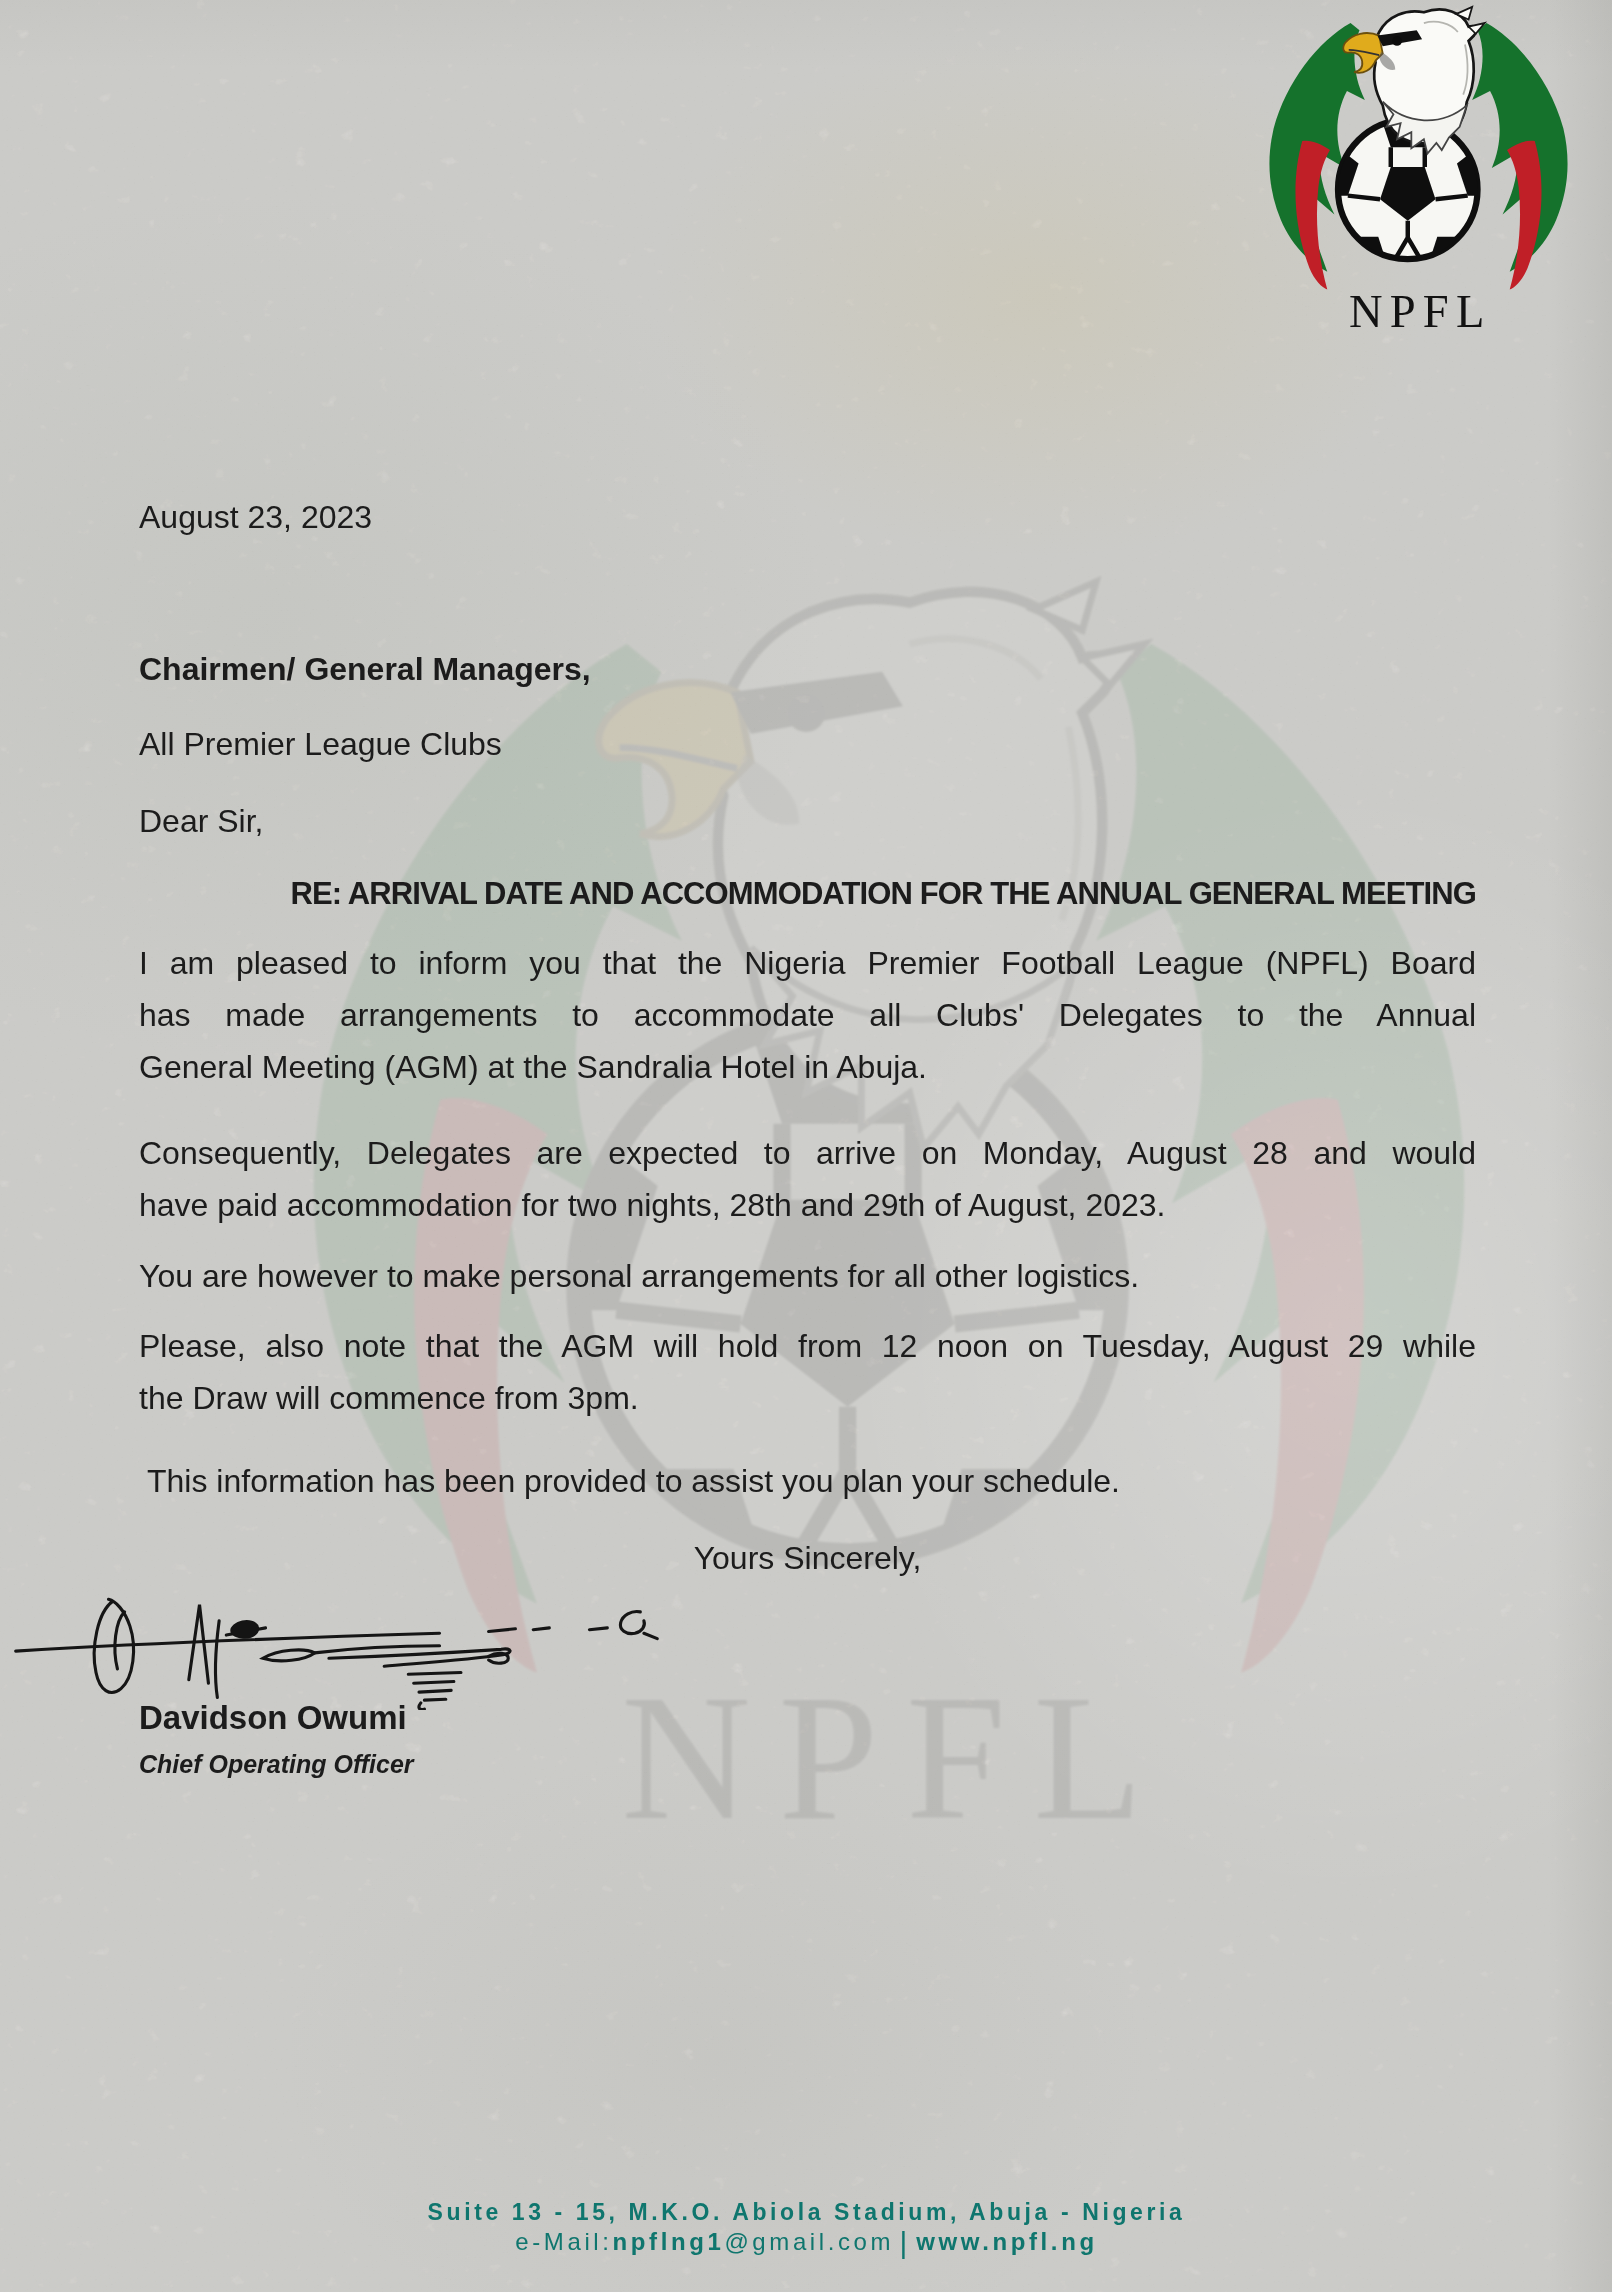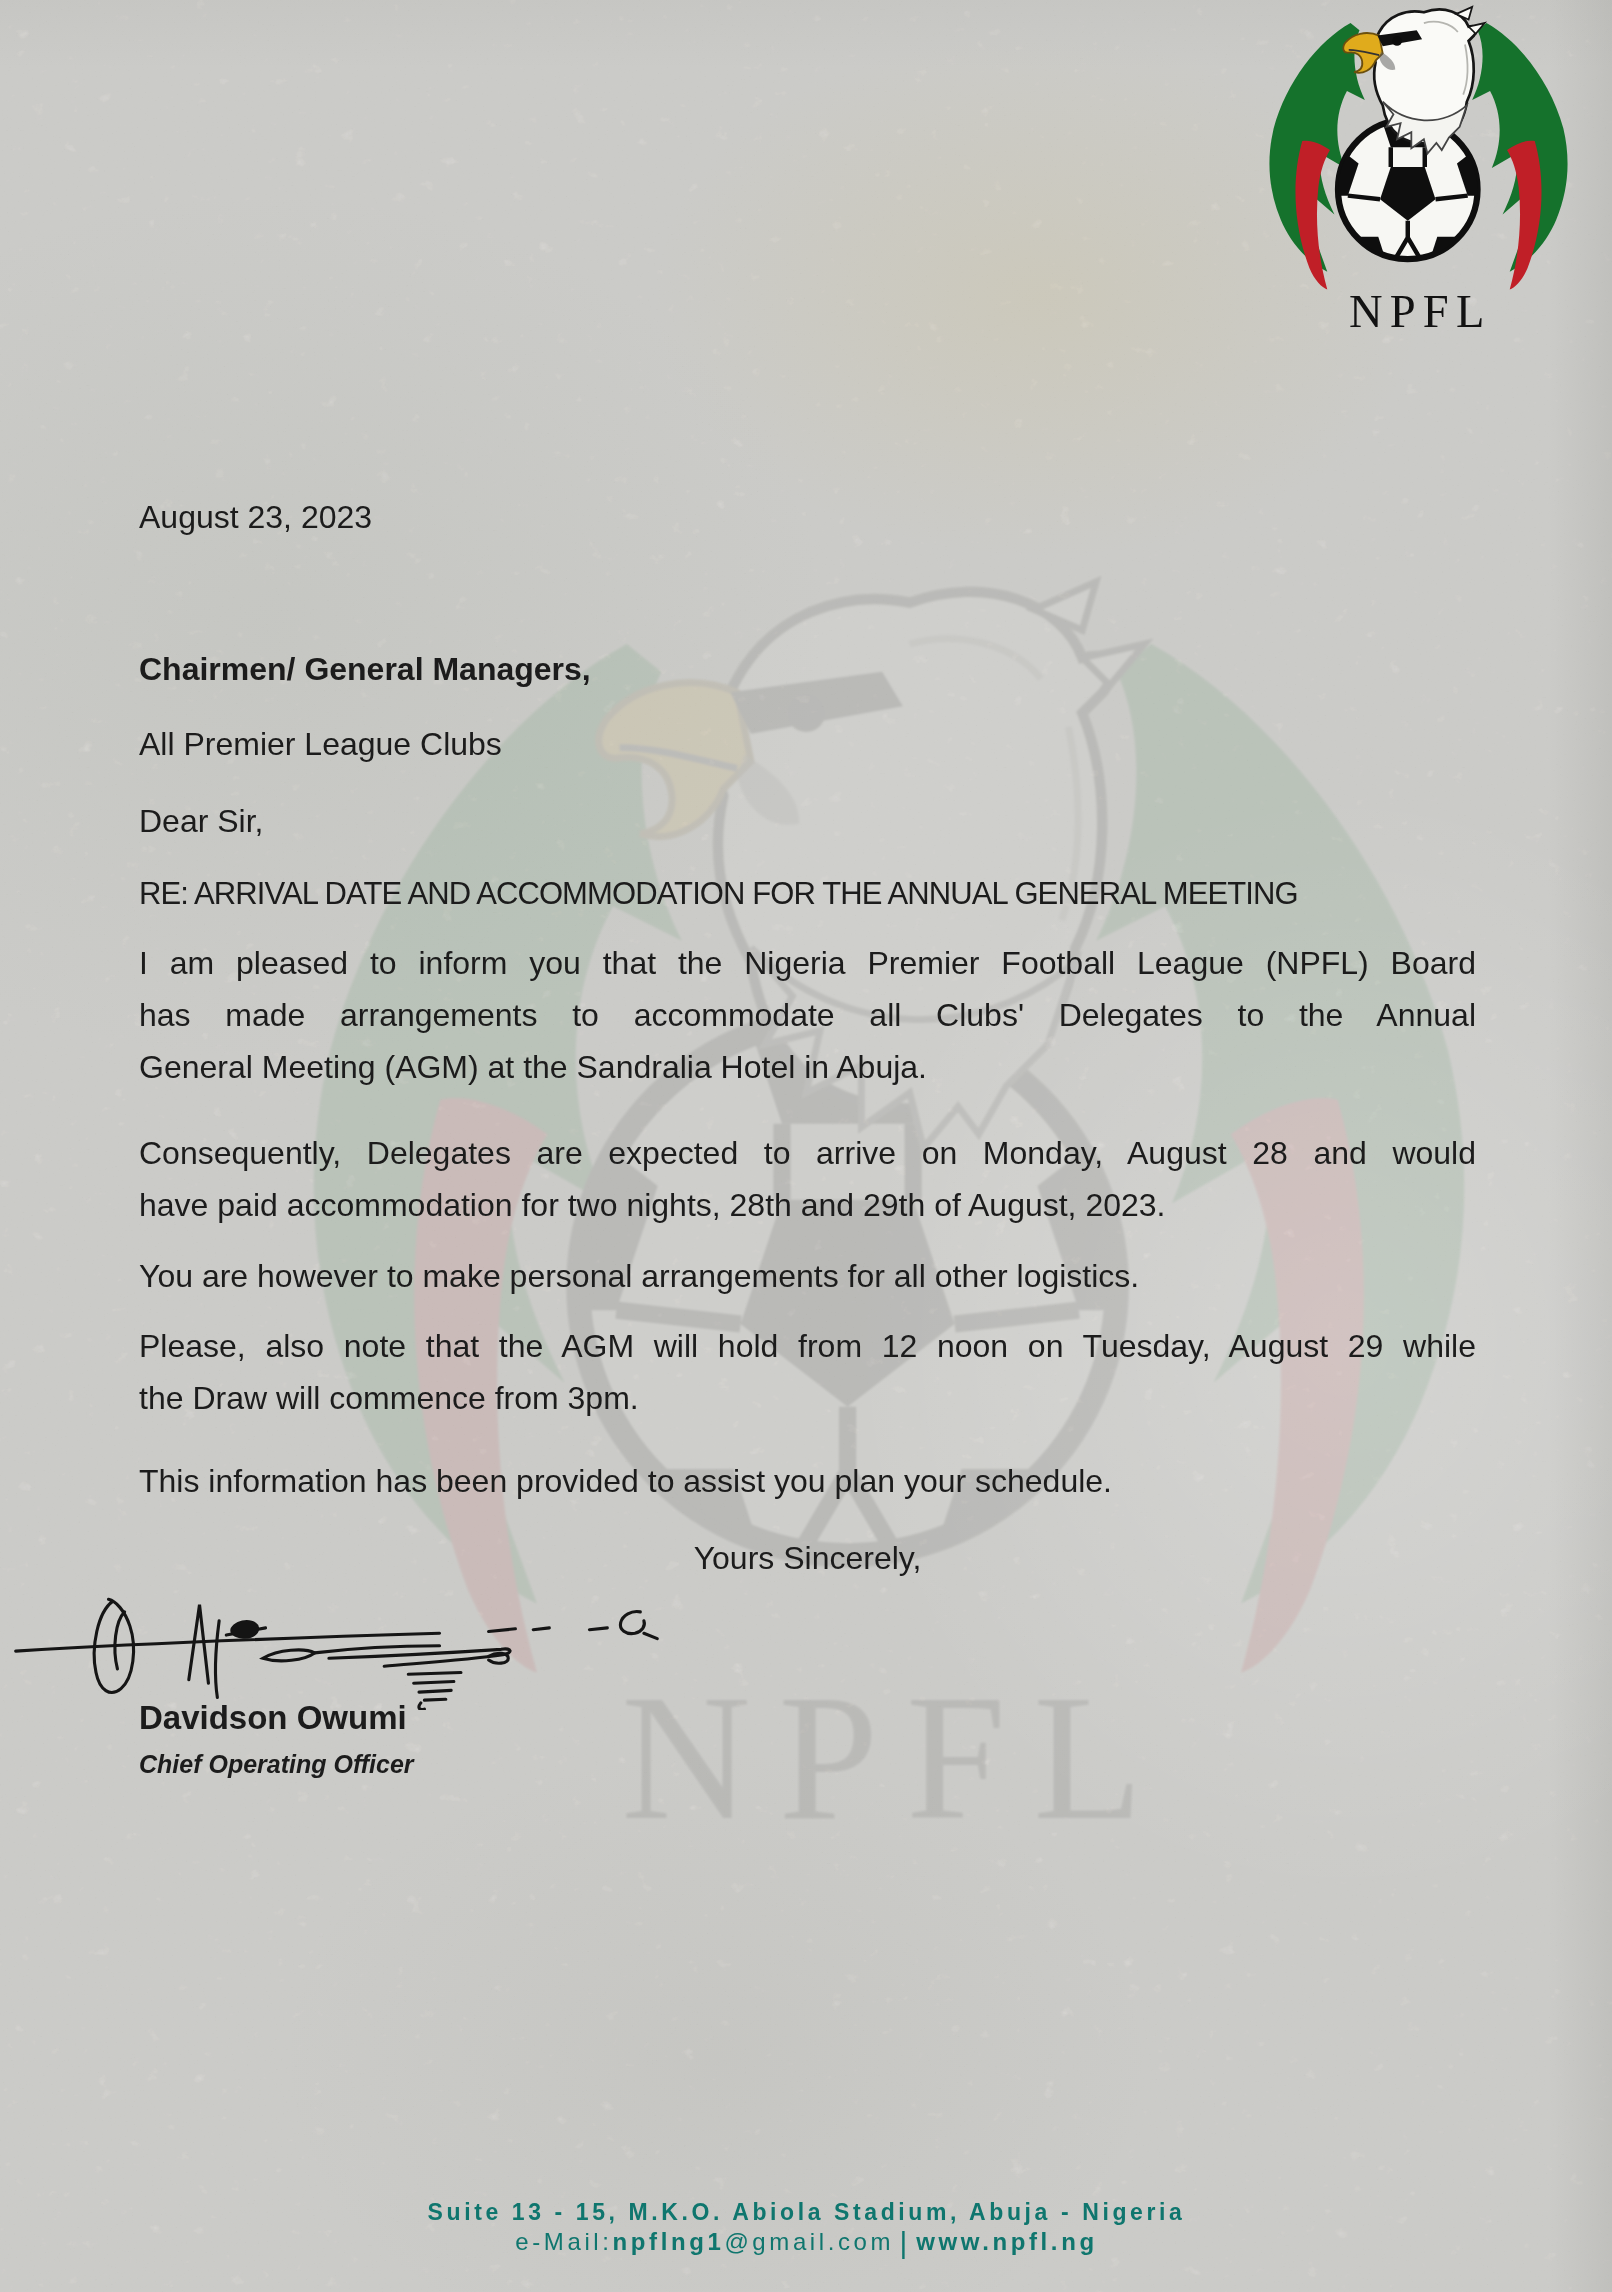--- a/index.html
+++ b/index.html
@@ -25,21 +25,21 @@
     position:absolute;left:219px;top:575px;width:1340px;height:1284px;
     opacity:0.085;filter:blur(1.3px);z-index:2;
   }
   .content{z-index:3;}
   .crest-header{position:absolute;left:1245px;top:4.5px;width:347px;height:333px;}
   .tblock{position:absolute;left:139px;width:1337px;font-size:32px;line-height:39px;}
   .para{position:absolute;left:139px;width:1337px;font-size:32px;}
   .para .ln{line-height:52px;height:52px;}
   .just{text-align:justify;text-align-last:justify;}
   .b{font-weight:bold;}
-  .subject{font-weight:normal;font-size:31px;letter-spacing:-0.9px;white-space:nowrap;}
+  .subject{font-weight:bold;font-size:31px;letter-spacing:-0.9px;white-space:nowrap;text-align:right;}
   .sig-svg{position:absolute;left:0px;top:1594px;width:681px;height:116px;z-index:4;}
   .sig-name{position:absolute;left:139px;top:1698px;font-size:33px;font-weight:bold;line-height:39px;z-index:5;}
   .sig-title{position:absolute;left:139px;top:1745px;font-size:25px;font-weight:bold;font-style:italic;line-height:39px;z-index:5;text-align:center;}
   .footer-line{position:absolute;left:0;width:1613px;text-align:center;color:#0f766e;}
   .footer-1{top:2196px;font-size:23px;font-weight:bold;letter-spacing:3.6px;line-height:32px;}
   .footer-2{top:2226px;font-size:24px;letter-spacing:3.6px;line-height:32px;}
   .footer-2 .seg-b{font-weight:bold;}
   .footer-2 .bar{font-weight:400;font-size:30px;vertical-align:-2.7px;padding:0 5.4px;}
   .hidden-defs{position:absolute;width:0;height:0;overflow:hidden;}
 </style>
@@ -145,21 +145,21 @@
 
   <div class="para" style="top:1250px;">
     <div class="ln">You are however to make personal arrangements for all other logistics.</div>
   </div>
 
   <div class="para" style="top:1320px;">
     <div class="ln just">Please, also note that the AGM will hold from 12 noon on Tuesday, August 29 while</div>
     <div class="ln">the Draw will commence from 3pm.</div>
   </div>
 
-  <div class="para" style="top:1455px;">
+  <div class="para" style="top:1455px;margin-left:8px;">
     <div class="ln">This information has been provided to assist you plan your schedule.</div>
   </div>
 
   <div class="tblock" style="top:1539px;text-align:center;">Yours Sincerely,</div>
 
   <svg class="sig-svg" viewBox="0 0 760 130">
     <g fill="none" stroke="#151515" stroke-width="3.5" stroke-linecap="round">
       <path d="M16,64 C180,54 360,48 491,44"></path>
       <path d="M546,42 l30,-3 M596,40 l18,-2 M659,40 l20,-2"></path>
       <path d="M716,20 c-10,-2 -20,4 -22,12 c-2,8 6,14 16,12 c8,-2 12,-8 10,-14"></path>

